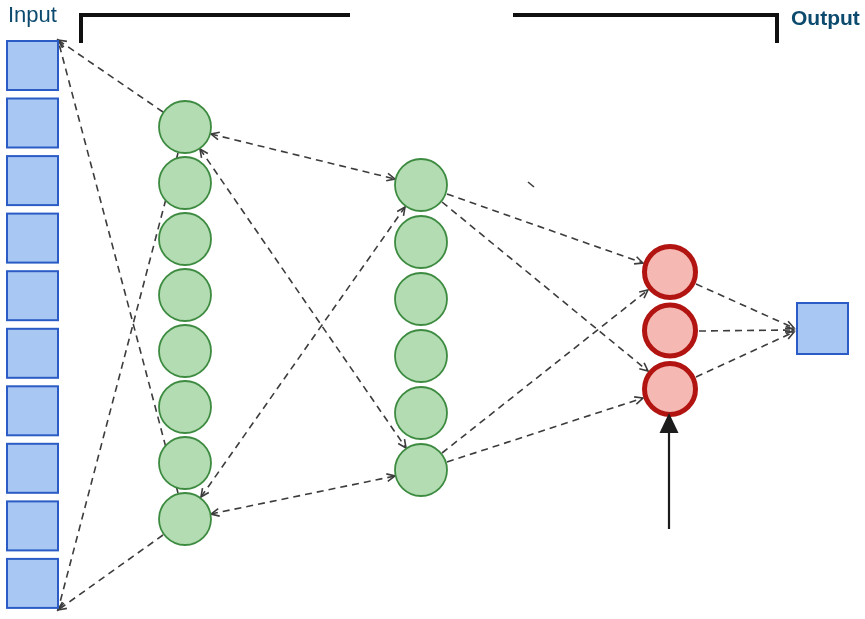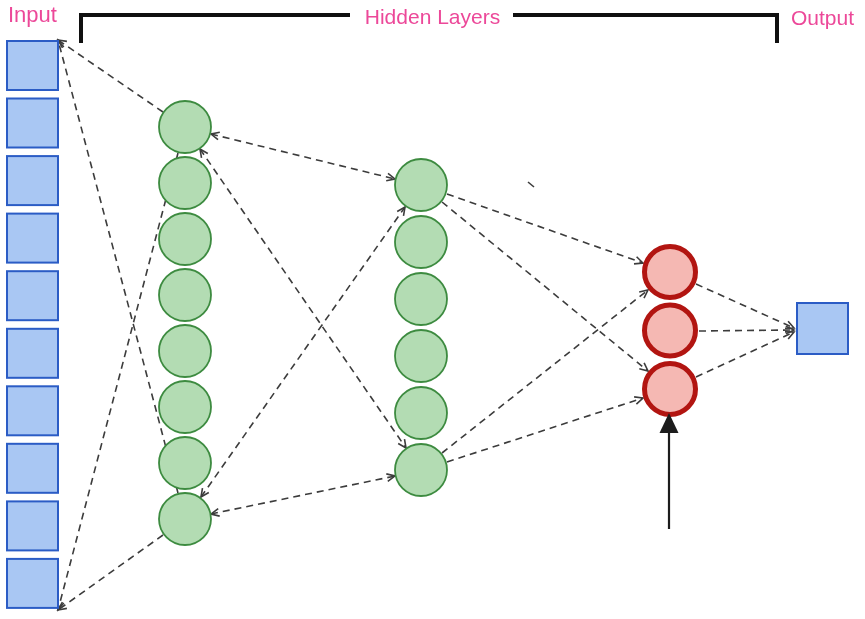--- a/index.html
+++ b/index.html
@@ -1,24 +1,24 @@
 <!DOCTYPE html>
 <html><head>
 <meta charset="utf-8">
 <style>
   html,body{margin:0;padding:0;background:#ffffff;}
   .canvas{
     position:relative;width:865px;height:619px;background:#ffffff;
     font-family:"Liberation Sans",sans-serif;overflow:hidden;
   }
   .canvas svg{position:absolute;left:0;top:0;}
-  .lbl{position:absolute;color:#ec4899;white-space:nowrap;line-height:1.1;}
+  .lbl{position:absolute;color:#0c4a6e;white-space:nowrap;line-height:1.1;}
   .lbl-input{left:8px;top:3px;font-size:22px;}
   .lbl-hidden{left:352px;top:5px;width:161px;text-align:center;font-size:21px;}
-  .lbl-output{left:791px;top:6px;font-size:21px;}
+  .lbl-output{left:791px;top:6px;font-size:21px;font-weight:bold;}
   .lbl-embeddings{left:582px;top:527px;font-size:30px;}
 </style>
 </head>
 <body>
 
 <div class="canvas">
   <svg width="865" height="619" viewBox="0 0 865 619">
     <g>
         <line x1="163" y1="112" x2="58" y2="40" stroke="#3c3c3c" stroke-width="1.6" stroke-dasharray="7 5"></line>
         <path d="M66.9 41.4 L58 40 L62.5 47.8" fill="none" stroke="#3c3c3c" stroke-width="1.6"></path>
@@ -98,15 +98,14 @@
         <path d="M 81 43 L 81 15 L 350 15" fill="none" stroke="#101010" stroke-width="4"></path>
         <path d="M 513 15 L 777 15 L 777 43" fill="none" stroke="#101010" stroke-width="4"></path>
       </g>
     <g>
         <line x1="669" y1="529" x2="669" y2="432" stroke="#1c1c1c" stroke-width="2.2"></line>
         <polygon points="669,413 659.5,433 678.5,433" fill="#1c1c1c"></polygon>
       </g>
   </svg>
 
   <div class="lbl lbl-input">Input</div>
-  <div class="lbl lbl-hidden">Hidden Layers</div>
   <div class="lbl lbl-output">Output</div>
 </div>
 
 </body></html>

